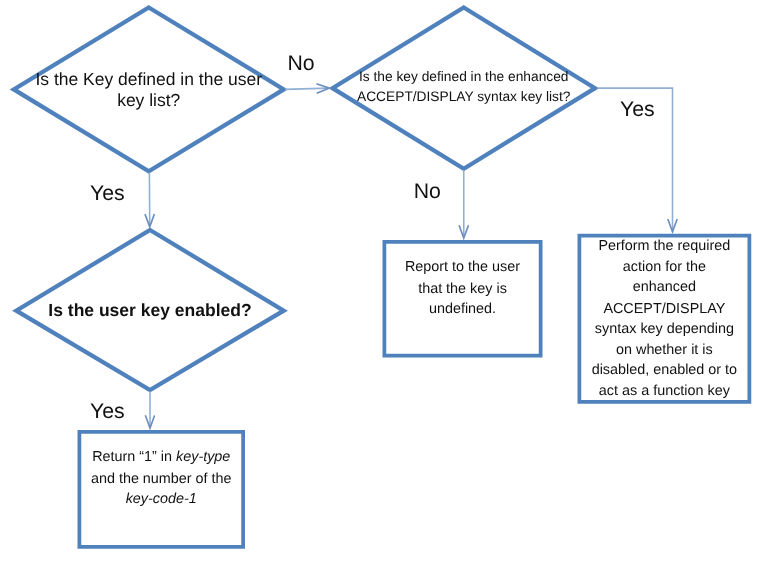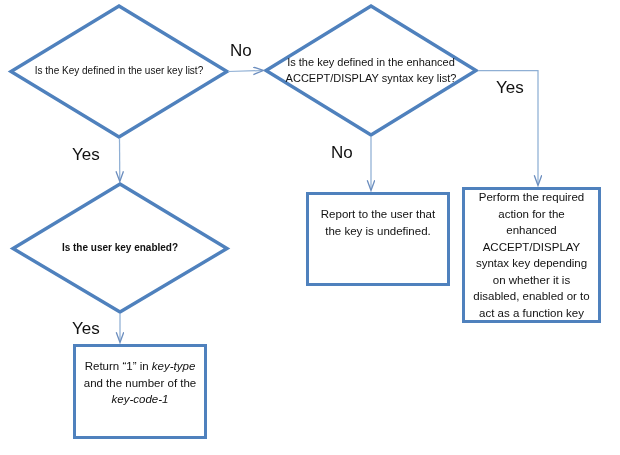--- a/index.html
+++ b/index.html
@@ -12,21 +12,21 @@
   }
   #canvas{position:relative;width:620px;height:455px;}
   #wires{position:absolute;left:0;top:0;width:620px;height:455px;}
 
   .node{position:absolute;box-sizing:border-box;}
 
   
   .diamond{
     display:flex;align-items:center;justify-content:center;
     text-align:center;
-    font-size:10px;
+    font-size:14px;
     line-height:16.5px;
     color:#111111;
   }
   .diamond .dtext{display:block;padding:0 6px;}
 
   
   .box{
     border:3px solid #4F81BD;
     background:#ffffff;
     display:flex;align-items:center;justify-content:center;
@@ -84,29 +84,29 @@
   </div>
 
   <div class="node diamond" style="left:265px;top:5px;width:212px;height:130px;font-size:11px;line-height:16px;justify-content:flex-end;">
     <span class="dtext">Is the key defined in the enhanced ACCEPT/DISPLAY syntax key list?</span>
   </div>
 
   <div class="node diamond" style="left:12px;top:183px;width:216px;height:130px;font-weight:bold;">
     <span class="dtext">Is the user key enabled?</span>
   </div>
 
-  <div class="node box top-align" style="left:306px;top:192px;width:144px;height:94px;">
+  <div class="node box top-align" style="left:306px;top:192px;width:128px;height:94px;">
     <span class="btext">Report to the user that the key is undefined.</span>
   </div>
 
   <div class="node box" style="left:462px;top:187px;width:139px;height:136px;">
     <span class="btext">Perform the required action for the enhanced ACCEPT/DISPLAY syntax key depending on whether it is disabled, enabled or to act as a function key</span>
   </div>
 
-  <div class="node box top-align" style="left:73px;top:344px;width:134px;height:95px;">
+  <div class="node box top-align" style="left:62px;top:344px;width:134px;height:95px;">
     <span class="btext">
       <span>Return “1” in </span><i>key-type</i><span> and the number of the </span><i>key-code-1</i>
     </span>
   </div>
 
   <span class="elabel" style="left:230px;top:44px;">No</span>
 
   <span class="elabel" style="left:72px;top:148px;">Yes</span>
 
   <span class="elabel" style="left:331px;top:146px;">No</span>

